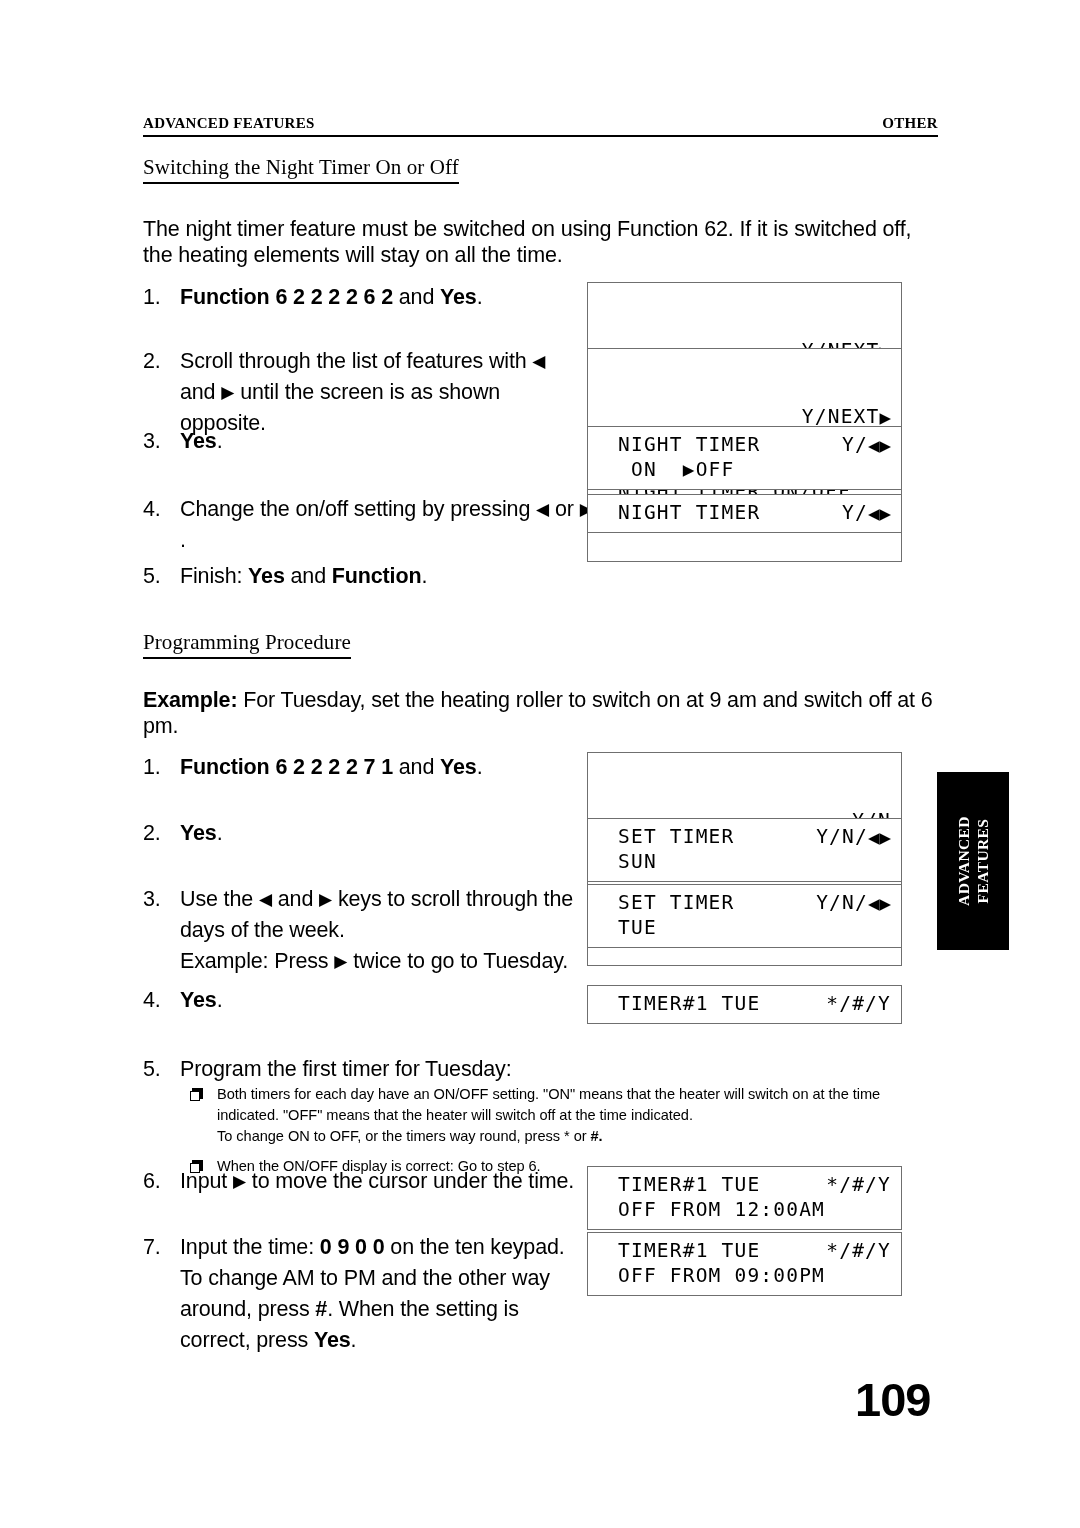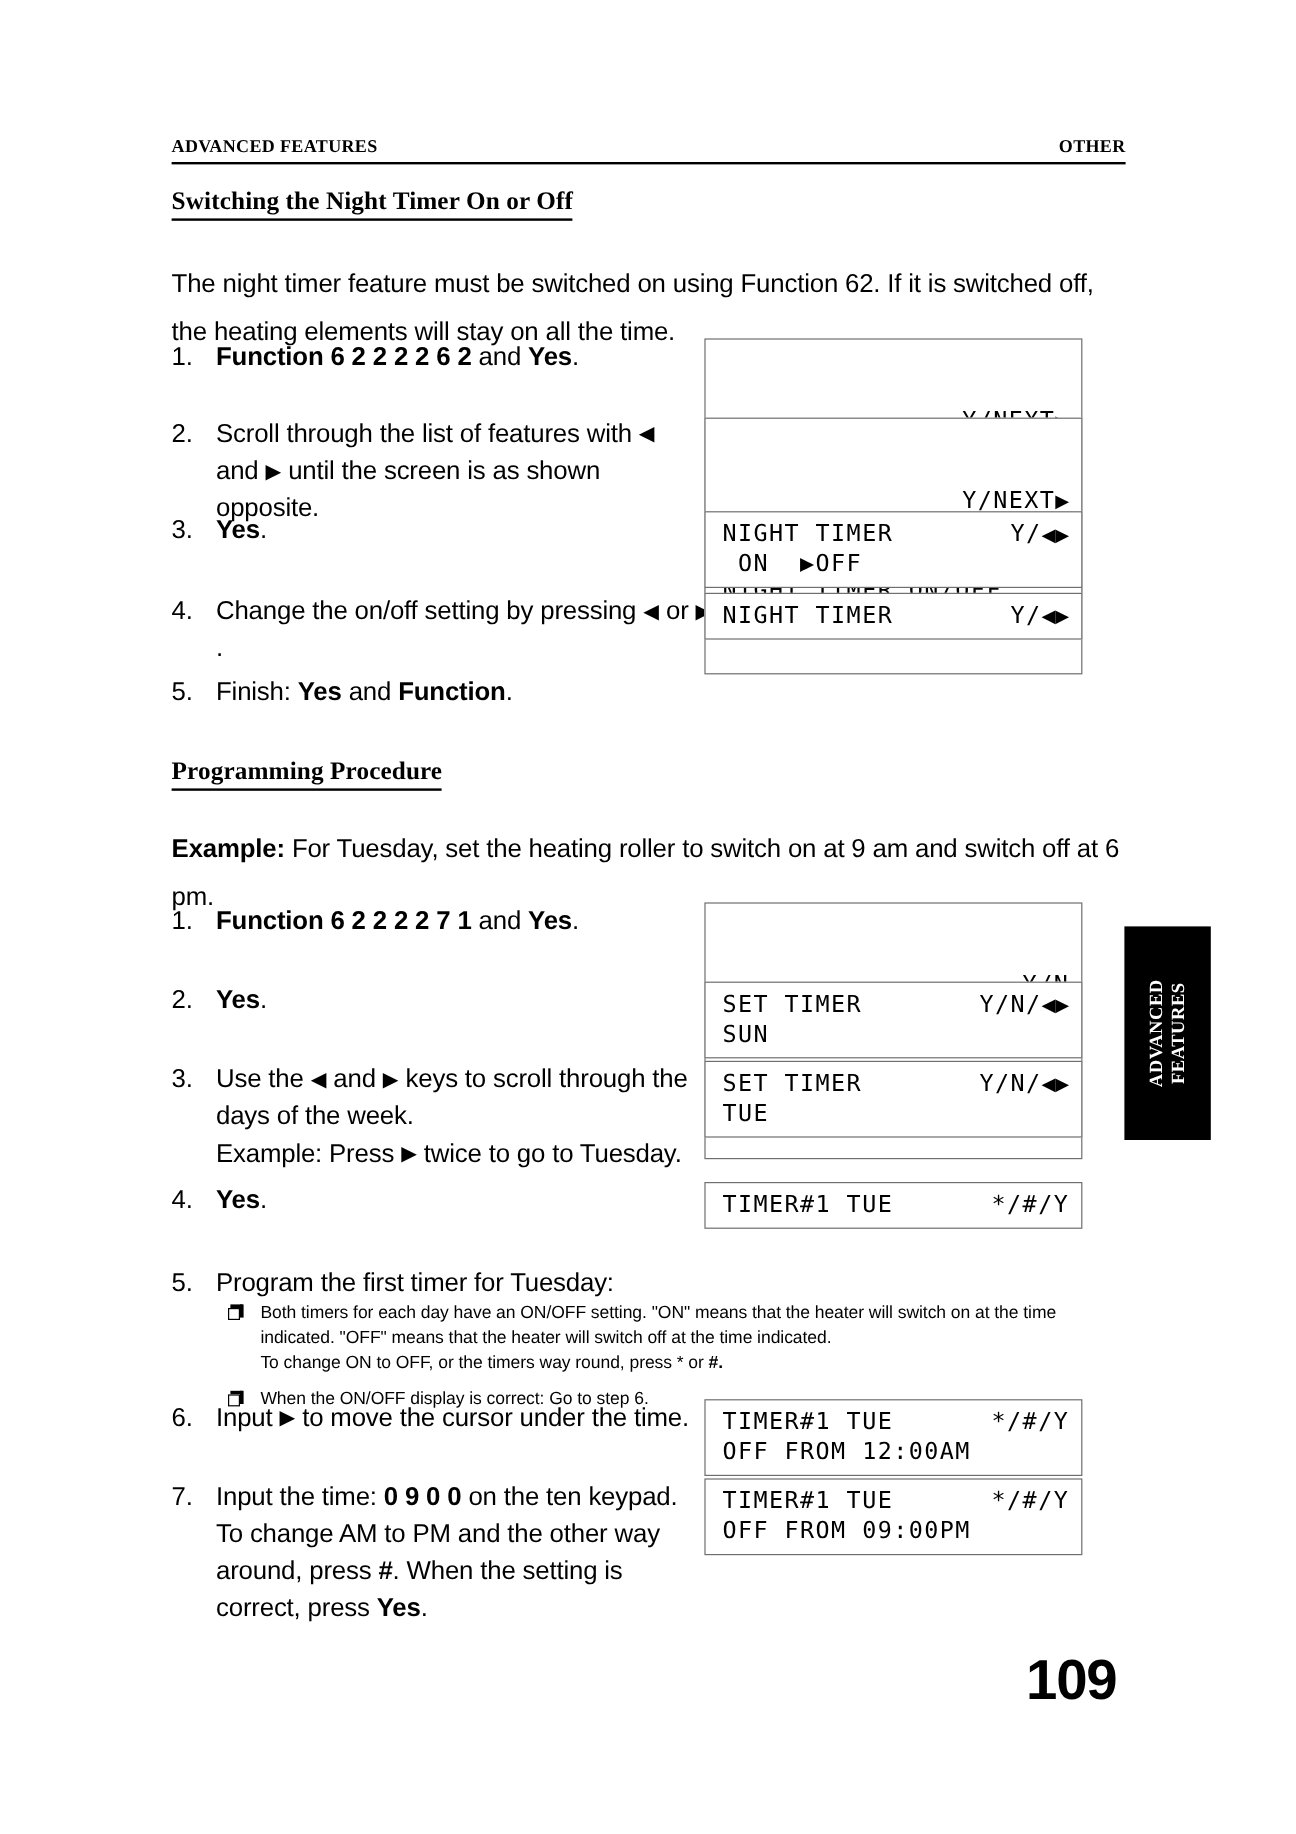--- a/index.html
+++ b/index.html
@@ -26,35 +26,35 @@
     font-size: 15px;
     letter-spacing: .3px;
     padding-bottom: 3px;
     border-bottom: 2.4px solid #000;
   }
 
   
   .h2 {
     position: absolute;
     font-family: "Liberation Serif", serif;
-    font-weight: bold;
+    font-weight: normal;
     font-size: 21px;
     letter-spacing: .1px;
     padding-bottom: 2px;
     border-bottom: 2.4px solid #000;
     display: inline-block;
   }
   #head-switching { left: 143px; top: 155px; }
   #head-programming { left: 143px; top: 630px; text-align: center; }
 
   
   .para {
     position: absolute;
     font-size: 21.5px;
-    line-height: 40px;
+    line-height: 26px;
     letter-spacing: -.15px;
   }
   #intro { left: 143px; top: 216px; width: 790px; }
   #example { left: 143px; top: 687px; width: 790px; }
 
   .step {
     position: absolute;
     display: flex;
     font-size: 21.5px;
     line-height: 31px;
@@ -115,20 +115,21 @@
     font-family: "DejaVu Sans Mono", monospace;
     font-size: 19.5px;
     line-height: 25px;
     letter-spacing: 1.2px;
     padding: 5px 10px 7px 14px;
     white-space: pre;
   }
   .lcd .l {
     display: block;
     height: 25px;
+    margin-left: 16px;
   }
   .lcd .right { text-align: right; }
   .lcd .ar-s {
     font-family: "Liberation Sans", sans-serif;
     font-size: 15px;
     letter-spacing: 0;
     vertical-align: .5px;
   }
 
   

